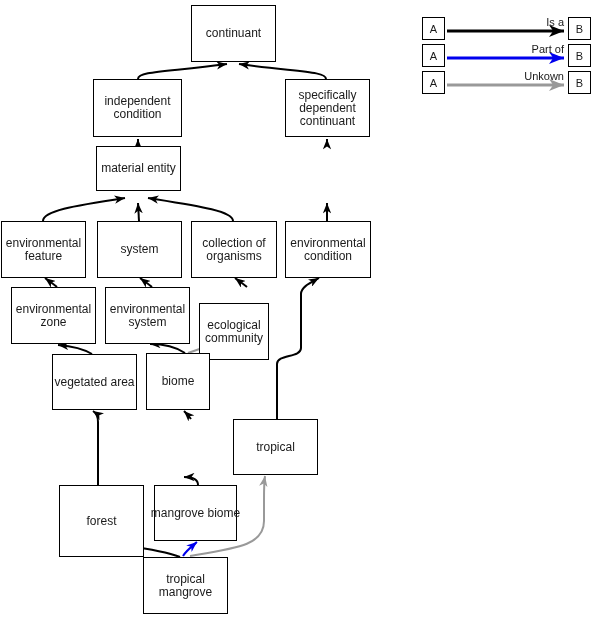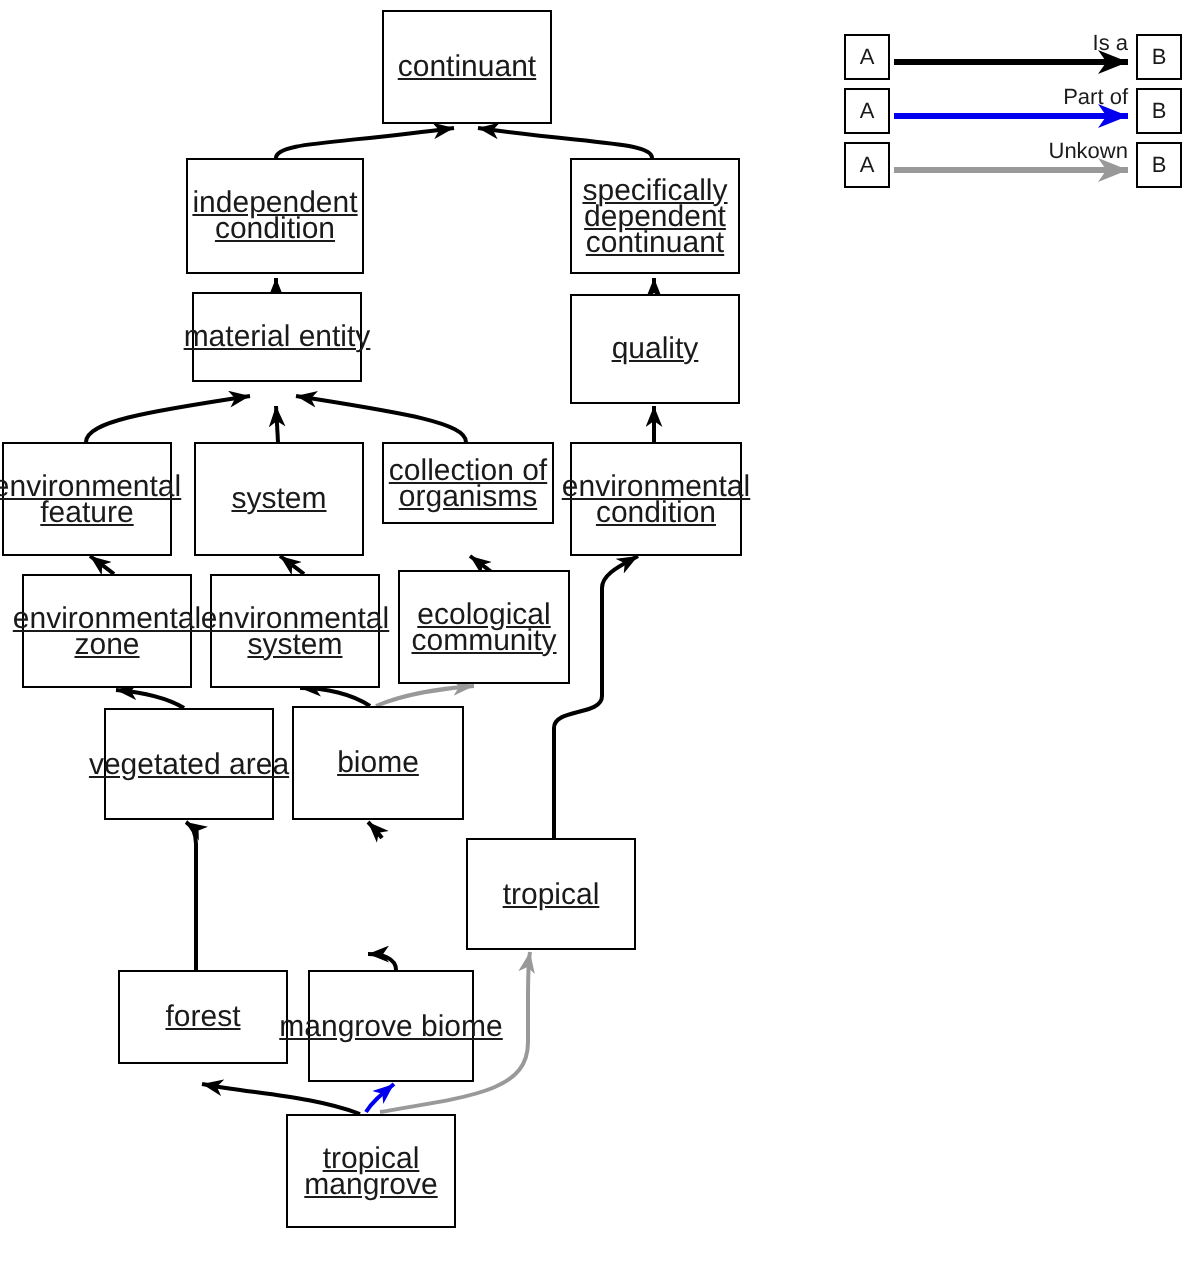--- a/index.html
+++ b/index.html
@@ -9,21 +9,21 @@
   .edge{fill:none;stroke-width:2;stroke-linejoin:round;}
   .edge.is-a{stroke:var(--is-a,#000);}
   .edge.part-of{stroke:var(--part-of,#00e);}
   .edge.unknown{stroke:var(--unknown,#999);}
   .edge.legend-line{stroke-width:3;}
   .ah-black{fill:var(--is-a,#000);}
   .ah-blue{fill:var(--part-of,#00e);}
   .ah-gray{fill:var(--unknown,#999);}
   .node{position:absolute;box-sizing:border-box;border:1px solid var(--node-border,#000);
         background:var(--node-background,#fff);display:flex;align-items:center;justify-content:center;
-        text-align:center;font-size:15px;line-height:13px;color:var(--text,#1a1a1a);white-space:pre;text-decoration:underline;}
+        text-align:center;font-size:12px;line-height:13px;color:var(--text,#1a1a1a);white-space:pre;}
   .legend-box{position:absolute;box-sizing:border-box;width:23px;height:23px;
         border:1px solid var(--node-border,#000);background:var(--node-background,#fff);
         display:flex;align-items:center;justify-content:center;font-size:11px;color:var(--text,#1a1a1a);}
   .legend-label{position:absolute;left:448px;width:116px;text-align:right;font-size:11px;
         color:var(--text,#1a1a1a);line-height:13px;}
 </style>
 </head>
 <body>
 
 <div id="canvas">
@@ -77,38 +77,37 @@
     <path class="edge unknown legend-line" d="M 447,85 L 564,85" marker-end="url(#lah-g)"></path>
   </svg>
 
   <div class="node" style="left:191px;top:5px;width:85px;height:57px">continuant</div>
   <div class="node" style="left:93px;top:79px;width:89px;height:58px">independent
 condition</div>
   <div class="node" style="left:285px;top:79px;width:85px;height:58px">specifically
 dependent
 continuant</div>
   <div class="node" style="left:96px;top:146px;width:85px;height:45px">material entity</div>
-  <div class="node" style="left:285px;top:147px;width:85px;height:55px">quality</div>
   <div class="node" style="left:1px;top:221px;width:85px;height:57px">environmental
 feature</div>
   <div class="node" style="left:97px;top:221px;width:85px;height:57px">system</div>
-  <div class="node" style="left:191px;top:221px;width:86px;height:41px">collection of
+  <div class="node" style="left:191px;top:221px;width:86px;height:57px">collection of
 organisms</div>
   <div class="node" style="left:285px;top:221px;width:86px;height:57px">environmental
 condition</div>
   <div class="node" style="left:11px;top:287px;width:85px;height:57px">environmental
 zone</div>
   <div class="node" style="left:105px;top:287px;width:85px;height:57px">environmental
 system</div>
-  <div class="node" style="left:199px;top:285px;width:86px;height:57px">ecological
+  <div class="node" style="left:199px;top:303px;width:70px;height:57px">ecological
 community</div>
   <div class="node" style="left:52px;top:354px;width:85px;height:56px">vegetated area</div>
-  <div class="node" style="left:146px;top:353px;width:86px;height:57px">biome</div>
+  <div class="node" style="left:146px;top:353px;width:64px;height:57px">biome</div>
   <div class="node" style="left:233px;top:419px;width:85px;height:56px">tropical</div>
-  <div class="node" style="left:59px;top:485px;width:85px;height:47px">forest</div>
+  <div class="node" style="left:59px;top:485px;width:85px;height:72px">forest</div>
   <div class="node" style="left:154px;top:485px;width:83px;height:56px">mangrove biome</div>
   <div class="node" style="left:143px;top:557px;width:85px;height:57px">tropical
 mangrove</div>
 
   <div>
     <div class="legend-box" style="left:422px;top:17px">A</div>
     <div class="legend-label" style="top:16px">Is a</div>
     <div class="legend-box" style="left:568px;top:17px">B</div>
 
     <div class="legend-box" style="left:422px;top:44px">A</div>

